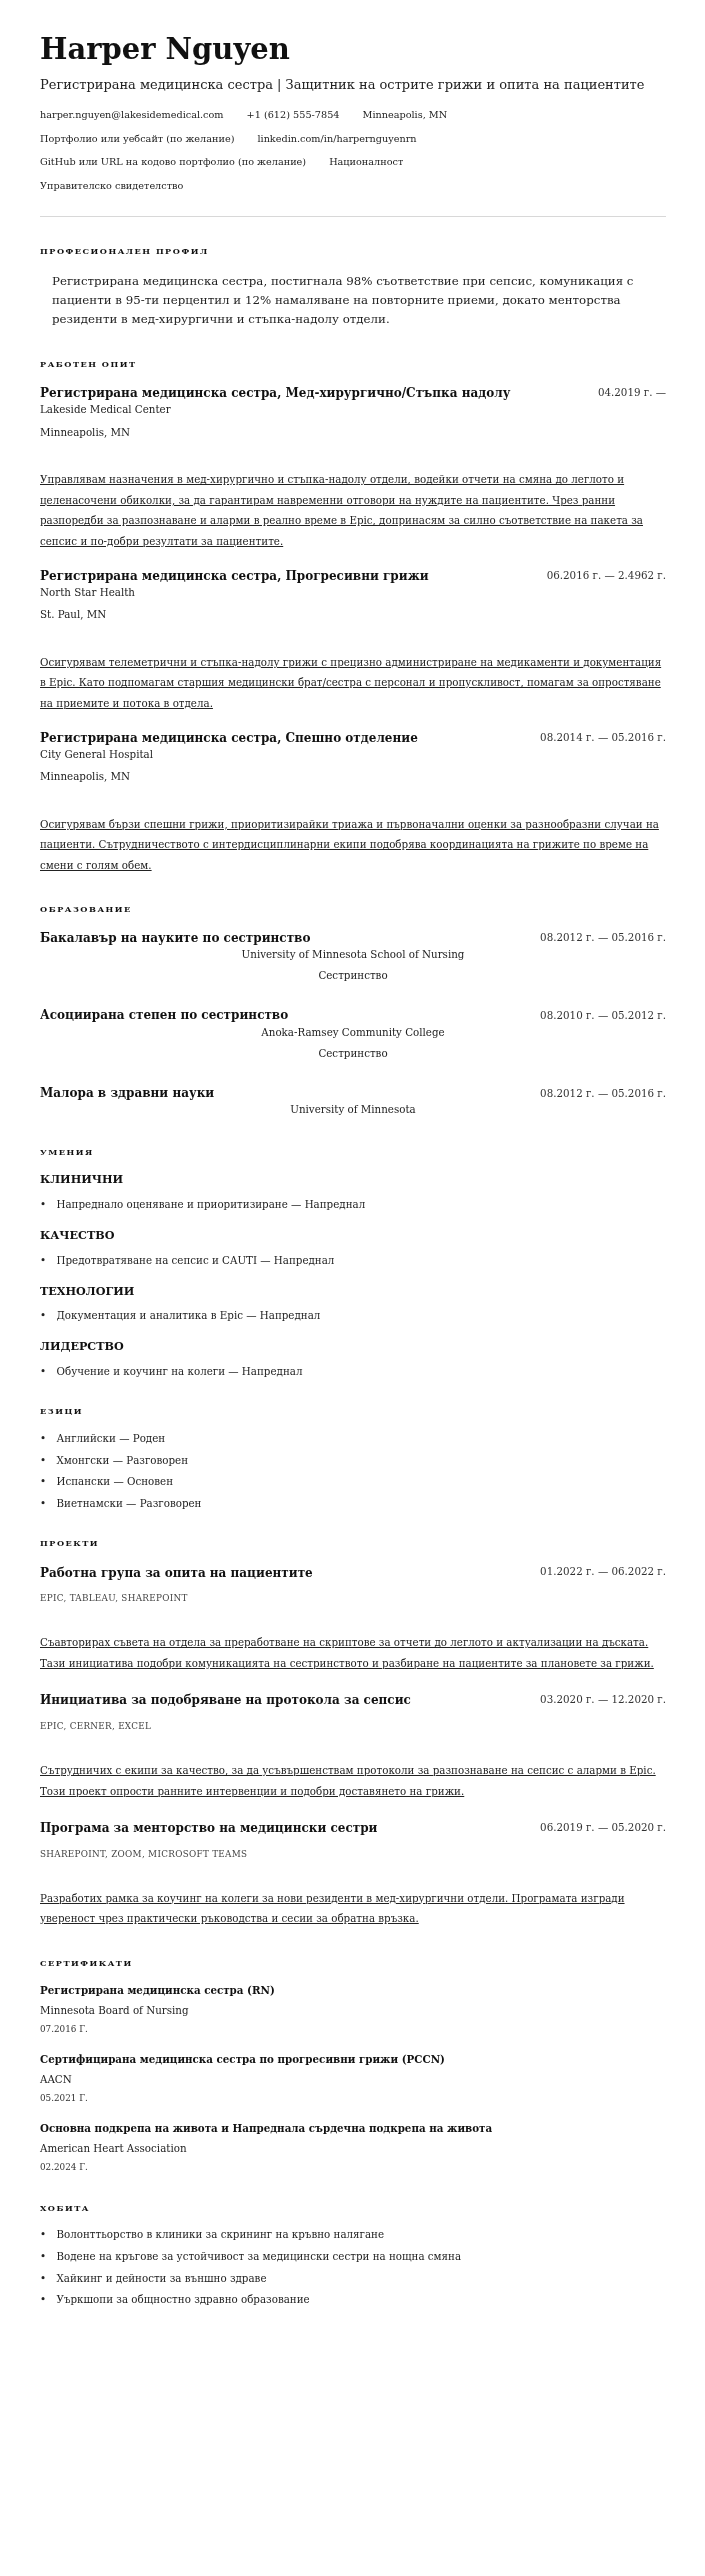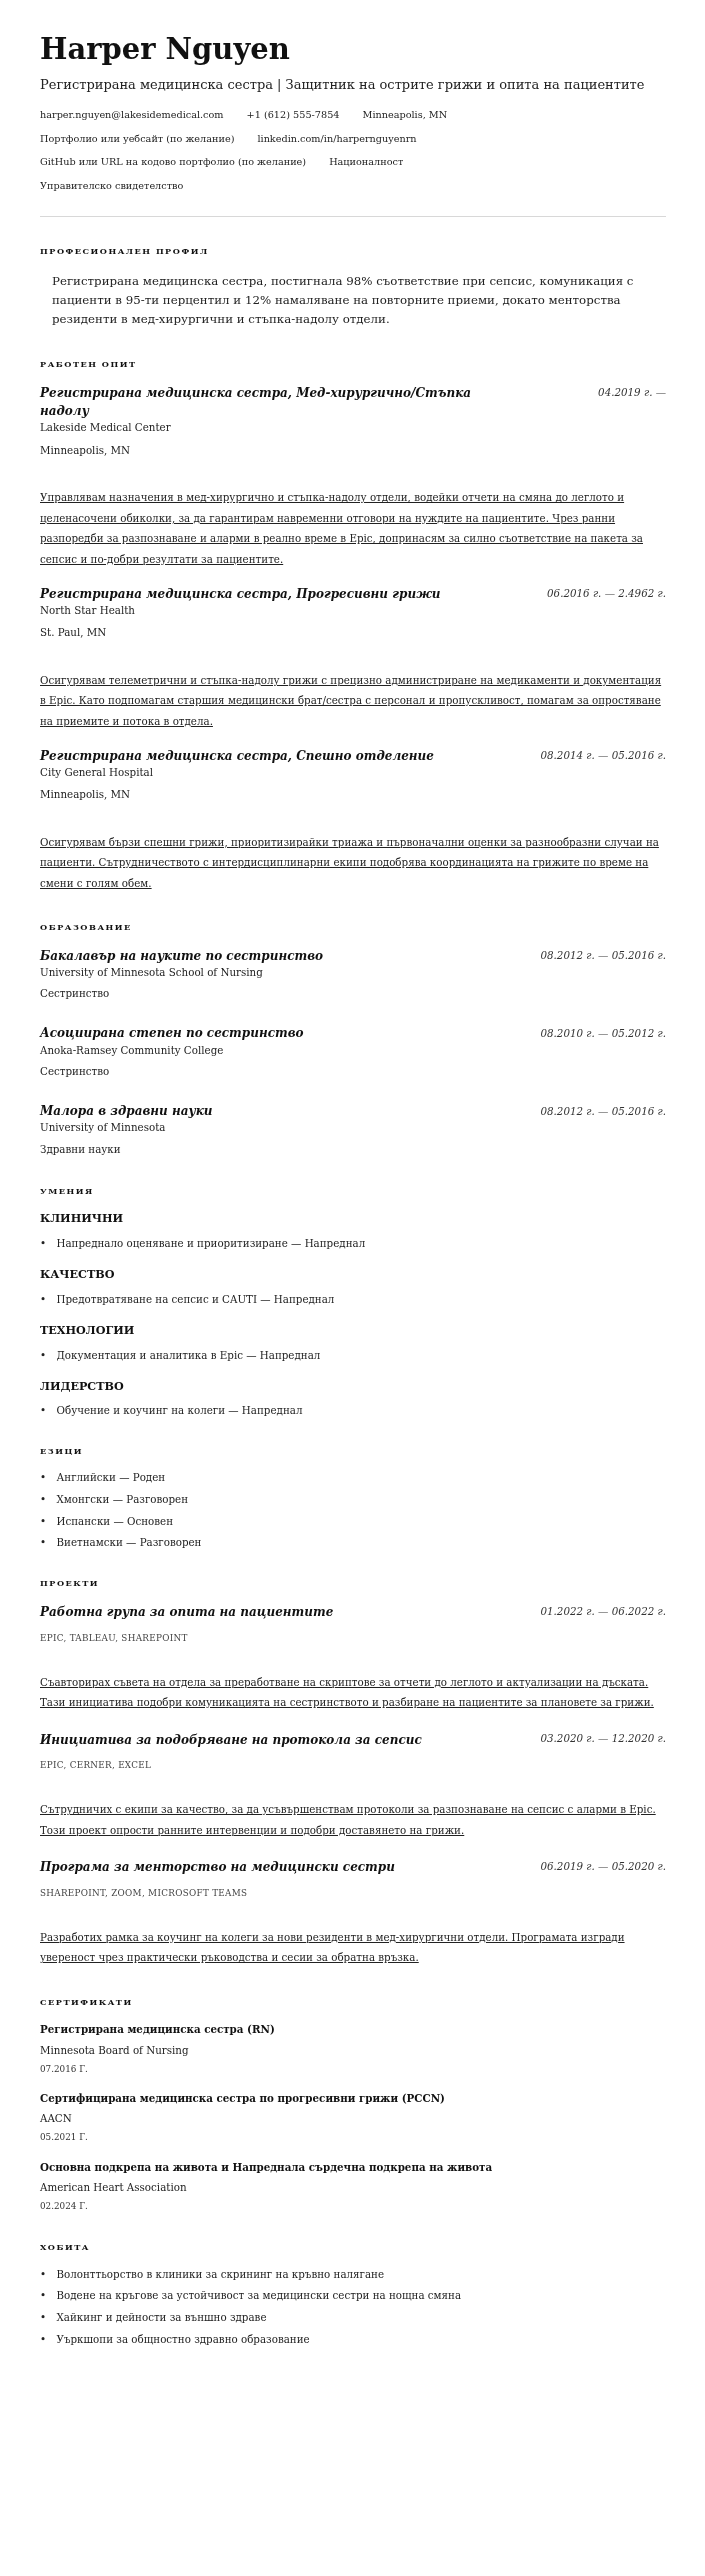--- a/index.html
+++ b/index.html
@@ -7,27 +7,27 @@
   .page { padding: 33px 40px 35px 40px; }
   .name { font-size: 29px; font-weight: bold; margin: 0; line-height: 1.15; color: #111; }
   .headline { font-size: 13px; line-height: 1.5; margin-top: 8.2px; color: #222; }
   .contacts { margin-top: 15.3px; font-size: 9.7px; line-height: 1.2; color: #222; }
   .contact-row { display: flex; flex-wrap: wrap; gap: 0 23px; margin-bottom: 11.8px; }
   .divider { border: none; border-top: 1.2px solid #d8d8d8; margin: 25px 0 0 0; }
   .section { margin-top: 29px; }
   .section-title { font-size: 8.2px; font-weight: bold; letter-spacing: 1.5px; text-transform: uppercase; margin: 0 0 15.3px 0; color: #111; }
   .summary { font-size: 11.8px; line-height: 1.65; margin: 12px; color: #222; }
   .entry { margin-bottom: 15.3px; }
-  .entry-head { display: flex; justify-content: space-between; align-items: flex-start; font-style: italic; }
+  .entry-head { display: flex; justify-content: space-between; align-items: flex-start; }
   .entry-title { font-size: 12px; font-weight: bold; line-height: 1.5; max-width: 482px; color: #111; }
   .entry-date { font-size: 10.3px; color: #333; white-space: nowrap; padding-top: 1.8px; }
   .entry-sub { font-size: 10.3px; line-height: 1.5; color: #222; }
   .entry-loc { font-size: 10.3px; line-height: 1.5; color: #222; margin-top: 7px; }
   .entry-desc { font-size: 10.3px; line-height: 2.0; color: #222; margin-top: 29px; text-decoration: underline; }
-  .edu .entry { margin-bottom: 23.5px; }
+  .edu .entry { margin-bottom: 23.5px; text-align: center; }
   .edu .entry-title { line-height: 1.45; }
   .edu .entry-field { font-size: 10.3px; line-height: 1.5; color: #222; margin-top: 5.9px; }
   .skill-cat { font-size: 11.2px; font-weight: bold; text-transform: uppercase; margin: 0 0 11.8px 0; color: #111; }
   ul.bullets { margin: 0 0 17.6px 0; padding: 0; list-style: none; }
   ul.bullets li { position: relative; padding-left: 16.5px; font-size: 10.3px; line-height: 1.2; margin-bottom: 9.4px; color: #222; }
   ul.bullets li::before { content: "•"; position: absolute; left: 0; top: 0; color: #222; }
   .proj .entry { margin-bottom: 17.6px; }
   .proj .entry-title { line-height: 1.5; }
   .tech { font-size: 8.8px; letter-spacing: 0.3px; color: #444; margin-top: 11.8px; text-transform: uppercase; }
   .proj .entry-desc { margin-top: 29px; }
@@ -124,21 +124,20 @@
       <div class="entry-sub">Anoka-Ramsey Community College</div>
       <div class="entry-field">Сестринство</div>
     </div>
 
     <div class="entry">
       <div class="entry-head">
         <div class="entry-title">Малора в здравни науки</div>
         <div class="entry-date">08.2012 г. — 05.2016 г.</div>
       </div>
       <div class="entry-sub">University of Minnesota</div>
-      <div class="entry-field">Здравни науки</div>
     </div>
   </section>
 
   <section class="section">
     <h2 class="section-title">УМЕНИЯ</h2>
 
     <h3 class="skill-cat">КЛИНИЧНИ</h3>
     <ul class="bullets">
       <li>Напреднало оценяване и приоритизиране — Напреднал</li>
     </ul>

